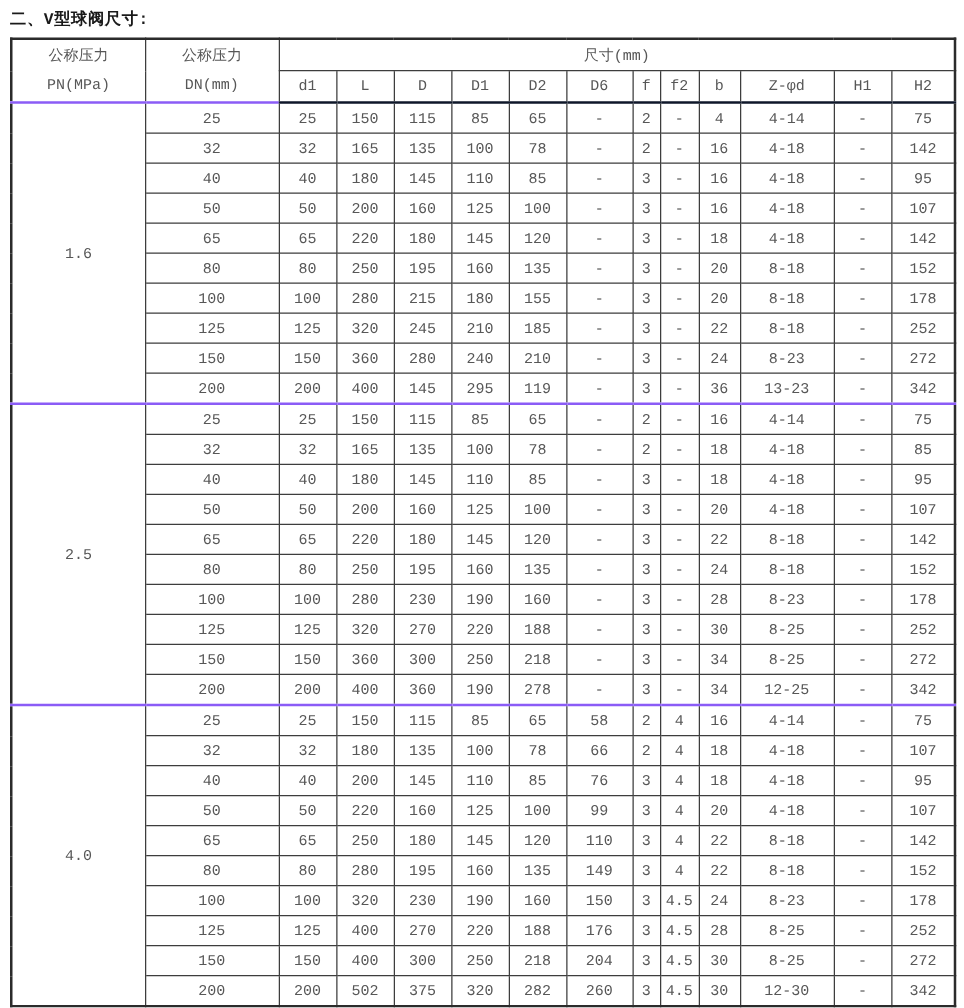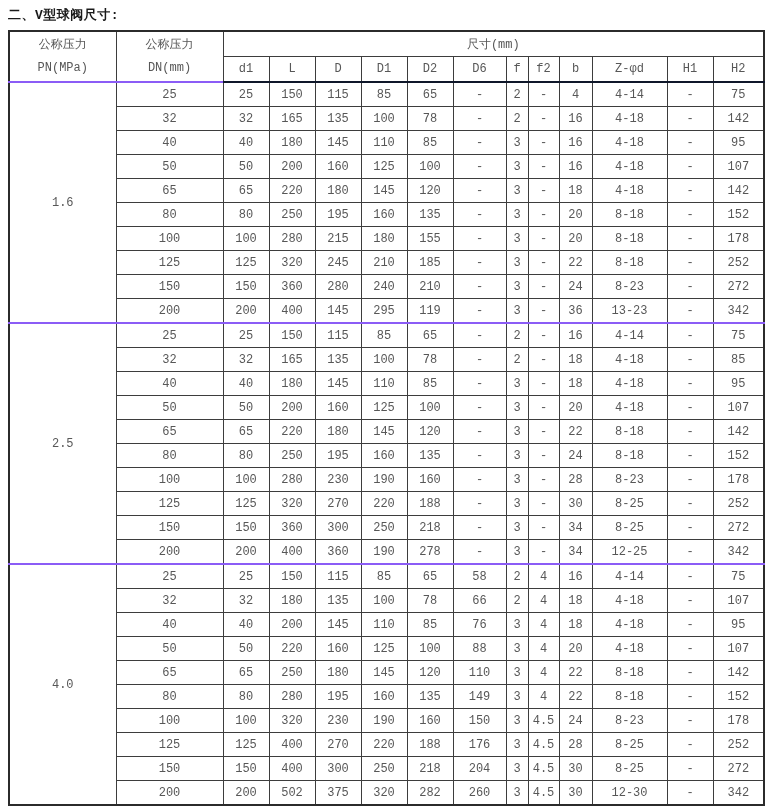--- a/index.html
+++ b/index.html
@@ -456,21 +456,21 @@
           <td>-</td>
           <td>95</td>
         </tr>
         <tr>
           <td>50</td>
           <td>50</td>
           <td>220</td>
           <td>160</td>
           <td>125</td>
           <td>100</td>
-          <td>88</td>
+          <td>99</td>
           <td>3</td>
           <td>4</td>
           <td>20</td>
           <td>4-18</td>
           <td>-</td>
           <td>107</td>
         </tr>
         <tr>
           <td>65</td>
           <td>65</td>

